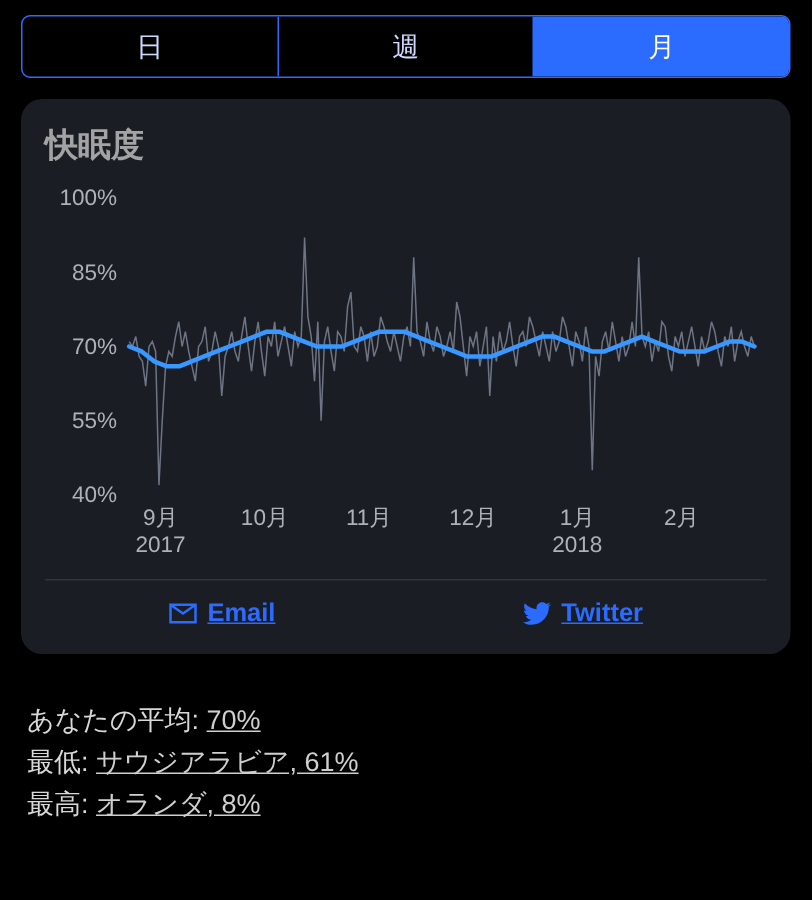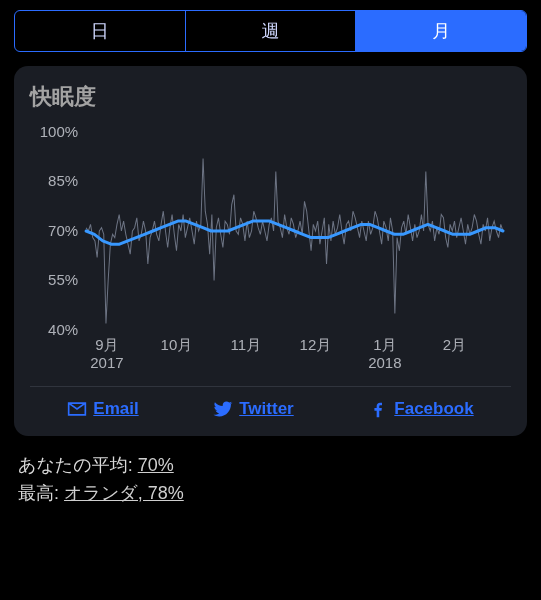--- a/index.html
+++ b/index.html
@@ -68,21 +68,21 @@
     align-items: flex-start;
     gap: 6px;
     color: #2b6cff;
     font-size: 17px;
     font-weight: 600;
     text-decoration: underline;
     cursor: pointer;
   }
   .share-item svg { width: 20px; height: 20px; fill: #2b6cff; }
   .stats {
-    margin: 16px 18px 0 18px;
+    margin: 31px 18px 0 18px;
     font-size: 18px;
     line-height: 1.55;
     color: #d8d8d8;
   }
   .stats .val {
     text-decoration: underline;
     color: #cfcfcf;
   }
 </style>
 </head>
@@ -127,33 +127,29 @@
       <span>Email</span>
     </div>
     <div class="share-item">
       <span>
         <svg viewBox="0 0 24 24">
             <path d="M23 4.9c-.8.4-1.7.6-2.6.8.9-.6 1.6-1.5 2-2.5-.9.5-1.9.9-2.9 1.1C18.6 3.4 17.4 3 16.1 3c-2.5 0-4.5 2-4.5 4.5 0 .4 0 .7.1 1C7.9 8.3 4.5 6.5 2.3 3.8c-.4.7-.6 1.5-.6 2.3 0 1.6.8 3 2 3.8-.7 0-1.5-.2-2.1-.6v.1c0 2.2 1.6 4 3.6 4.4-.4.1-.8.2-1.2.2-.3 0-.6 0-.9-.1.6 1.8 2.3 3.1 4.3 3.1-1.6 1.2-3.6 2-5.7 2-.4 0-.7 0-1.1-.1C2.7 20.1 5 21 7.5 21c9 0 14-7.5 14-14v-.6c1-.7 1.8-1.6 2.5-2.5z"></path>
           </svg>
       </span>
       <span>Twitter</span>
     </div>
-    <div class="share-item">
-      <span>
-        <svg viewBox="0 0 24 24">
-            <path d="M13.5 22v-8h2.7l.4-3.1h-3.1V8.9c0-.9.3-1.5 1.6-1.5h1.7V4.6C16.5 4.5 15.5 4.5 14.4 4.5c-2.4 0-4 1.5-4 4.1v2.3H7.7V14h2.7v8h3.1z"></path>
-          </svg>
-      </span>
-      <span>Facebook</span>
-    </div>
   </div>
 </div>
 
 <div class="stats">
   <div>
     <span>あなたの平均:</span>
     <span class="val">70%</span>
   </div>
   <div>
+    <span>最低:</span>
+    <span class="val">サウジアラビア, 61%</span>
+  </div>
+  <div>
     <span>最高:</span>
-    <span class="val">オランダ, 78%</span>
+    <span class="val">オランダ, 8%</span>
   </div>
 </div>
 
 </body></html>

